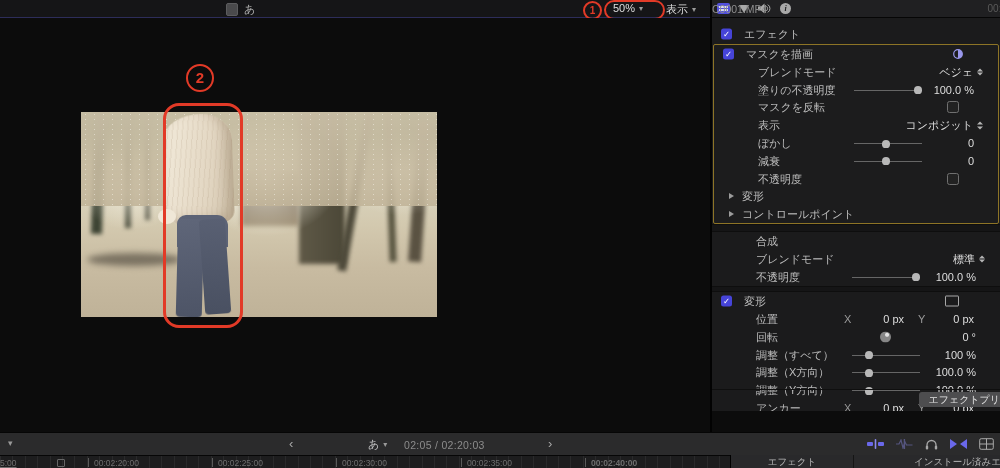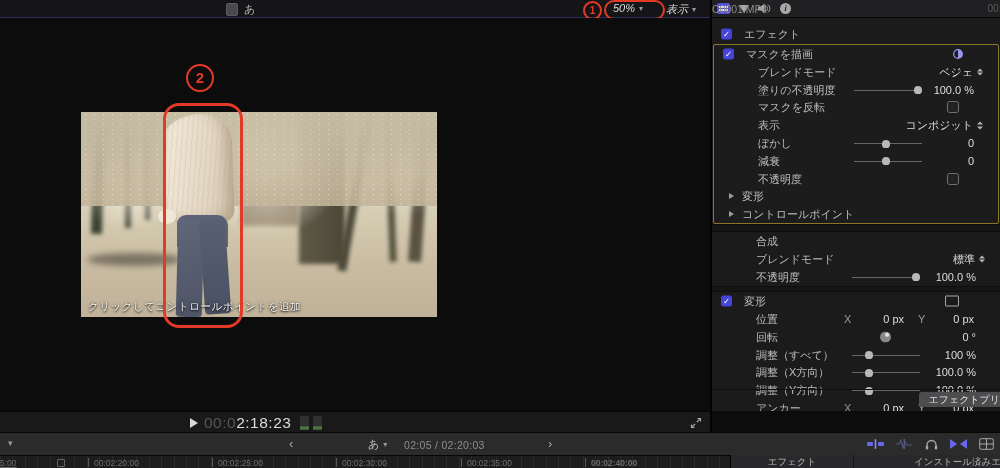--- a/index.html
+++ b/index.html
@@ -4,21 +4,21 @@
 <style>
   html,body{margin:0;padding:0;background:#000;}
   .app{position:relative;width:1000px;height:468px;background:#0c0c0c;overflow:hidden;
        font-family:"Liberation Sans","DejaVu Sans",sans-serif;-webkit-font-smoothing:antialiased;}
   .abs{position:absolute;}
 
   
   #viewer-topbar{left:0;top:0;width:710px;height:17px;background:#151517;border-bottom:1px solid #2d2d5a;}
   .vt-title{left:226px;top:2px;display:flex;align-items:center;gap:6px;font-size:11px;color:#b2b2b2;}
   .thumb-ic{width:10px;height:11px;background:#4a4a4c;border:1px solid #5c5c5e;border-radius:2px;}
-  .menu-txt{font-size:11px;color:#dedede;display:flex;align-items:center;gap:4px;font-style:italic;}
+  .menu-txt{font-size:11px;color:#dedede;display:flex;align-items:center;gap:4px;}
   .chev{font-size:8px;color:#9a9a9a;}
   #zoom-menu{left:613px;top:2px;}
   #view-menu{left:666px;top:2px;}
   .anno{color:#e23a27;font-weight:bold;}
   #anno1{left:583px;top:1px;width:15px;height:15px;border:2px solid #e23a27;border-radius:50%;
          font-size:10px;line-height:15px;text-align:center;}
   #anno1-ellipse{left:604px;top:0;width:57px;height:16px;border:2.5px solid #e23a27;border-radius:10px;}
 
   #insp-header{left:712px;top:0;width:288px;height:17px;background:#202022;border-bottom:1px solid #060606;overflow:hidden;}
   .ih-icons{left:5px;top:2px;display:flex;align-items:center;gap:9px;height:13px;}
@@ -194,35 +194,25 @@
       <div class="trunk" style="left:306px;top:0;width:7px;height:150px;background:#57533f;transform:rotate(-2deg);"></div>
       <div class="trunk" style="left:332px;top:8px;width:13px;height:142px;background:#5a5242;transform:rotate(4deg);"></div>
       <div class="layer glow"></div>
       <div class="layer ground"></div>
       <div class="leafpile"></div>
       <div class="sweater"></div>
       <div class="cuff"></div>
       <div class="hip"></div>
       <div class="leg-l"></div>
       <div class="leg-r"></div>
-      <div class="caption">クリックしてコントロールポイントを追加</div>
     </div>
     <div class="abs" id="anno2-rect"></div>
     <div class="abs anno" id="anno2">2</div>
   </div>
 
-  <div class="abs" id="transport">
-    <div class="abs play-tri"></div>
-    <div class="abs tc"><span class="dim">00:0</span><span class="lit">2:18:23</span></div>
-    <div class="abs meter" style="left:300px;"></div>
-    <div class="abs meter" style="left:313px;"></div>
-    <svg class="abs expand-ic" width="12" height="12">
-      <path d="M7.5 1.5 h3 v3 M10.5 1.5 L6.8 5.2 M4.5 10.5 h-3 v-3 M1.5 10.5 L5.2 6.8" stroke="#a8a8a8" stroke-width="1.2" fill="none"></path>
-    </svg>
-  </div>
 
   <div class="abs" id="vdivider"></div>
 
   <div class="abs" id="inspector">
 
     <div class="irow tall">
       <span class="cb"></span>
       <span class="lbl l2">エフェクト</span>
     </div>
 

